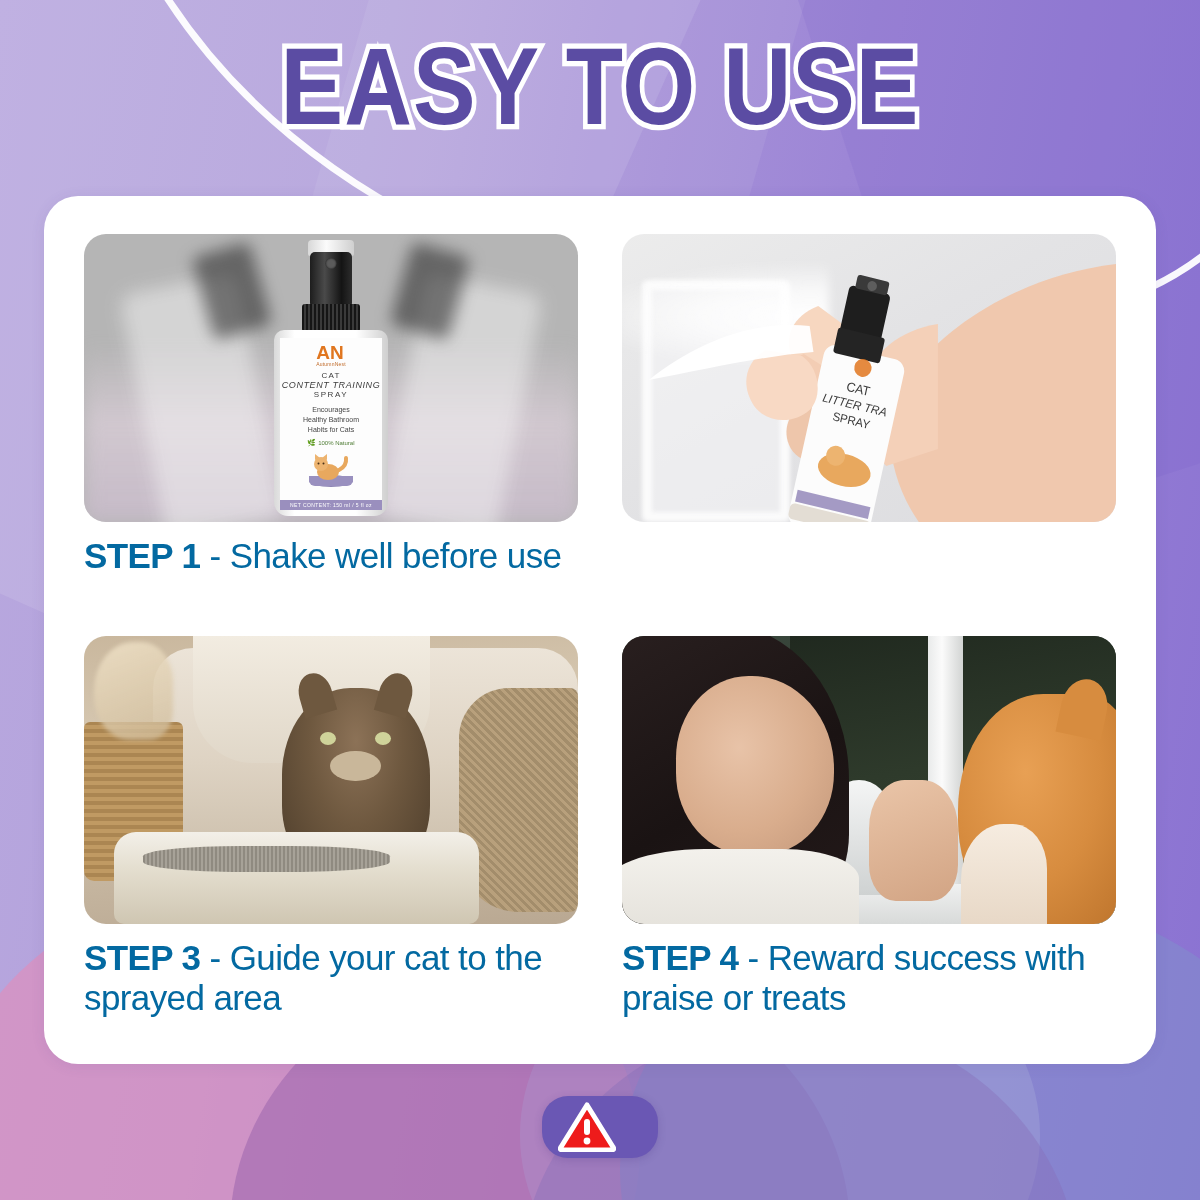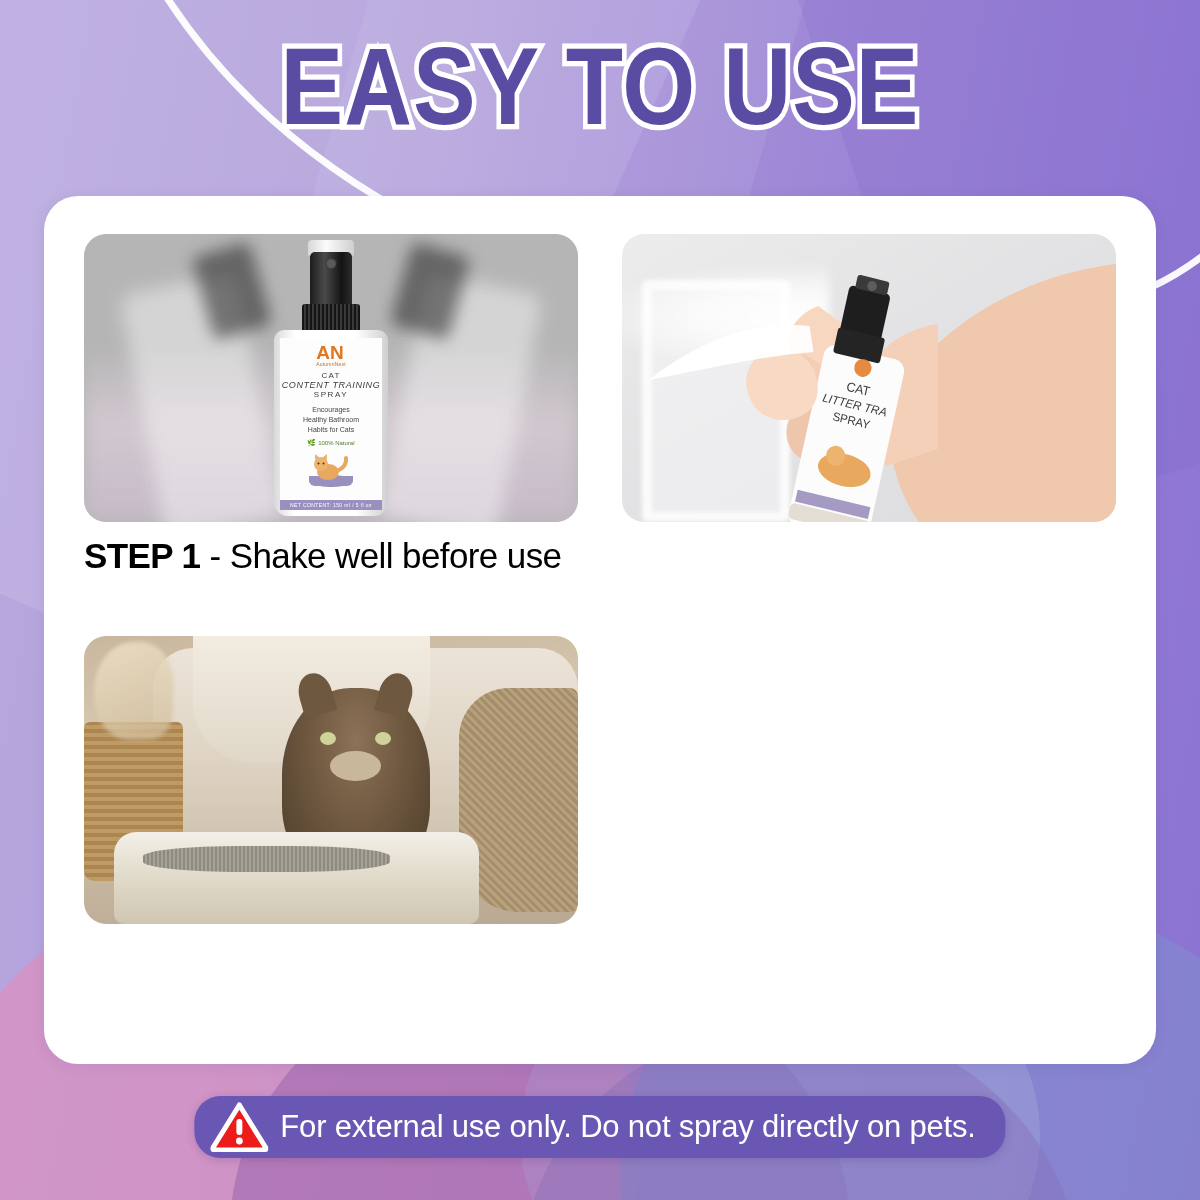--- a/index.html
+++ b/index.html
@@ -103,21 +103,21 @@
     width: 100%;
     height: 288px;
     border-radius: 22px;
     overflow: hidden;
     flex: none;
   }
   .caption {
     margin-top: 14px;
     font-size: 35px;
     line-height: 1.14;
-    color: #000000;
+    color: #0369a1;
     letter-spacing: -0.6px;
   }
   .caption .lead { font-weight: bold; }
 
   
   .p1 { background: #b5b5b5; }
   .p1 .floorwash {
     position: absolute; left: 0; right: 0; bottom: 0; height: 62%;
     background: linear-gradient(180deg, rgba(208,198,205,0) 0%, rgba(214,203,212,0.85) 45%, rgba(198,186,200,0.95) 100%);
     filter: blur(9px);
@@ -470,28 +470,49 @@
           <div class="cat">
             <span class="ear l"></span>
             <span class="ear r"></span>
             <span class="eye l"></span>
             <span class="eye r"></span>
             <span class="muzzle"></span>
           </div>
           <div class="litterbox"></div>
           <div class="litter"></div>
         </div>
+        <div class="caption">
+          <span class="lead">STEP 3</span><span> - Guide your cat to the sprayed area</span>
+        </div>
       </div>
 
+      <div class="step">
+        <div class="photo p4">
+          <div class="window"></div>
+          <div class="mullion"></div>
+          <div class="sill"></div>
+          <div class="faucet"></div>
+          <div class="woman-hair"></div>
+          <div class="woman-face"></div>
+          <div class="woman-top"></div>
+          <div class="gcat">
+            <span class="ear"></span>
+            <span class="chest"></span>
+          </div>
+          <div class="hand"></div>
+        </div>
+        <div class="caption">
+          <span class="lead">STEP 4</span><span> - Reward success with praise or treats</span>
+        </div>
+      </div>
 
     </div>
   </div>
 
   <div class="warning">
     <svg class="tri" width="58" height="50" viewBox="0 0 58 50">
       <path d="M29 3 L55 45 Q57 48 53 48 L5 48 Q1 48 3 45 Z" fill="#ee1b1b" stroke="#ffffff" stroke-width="5" stroke-linejoin="round"></path>
       <rect x="26" y="17" width="6" height="16" rx="3" fill="#ffffff"></rect>
       <circle cx="29" cy="39" r="3.4" fill="#ffffff"></circle>
     </svg>
-    <span class="wtext">For external use only. Do not spray directly on pets.</span>
   </div>
 
 </div>
 
 </body></html>

